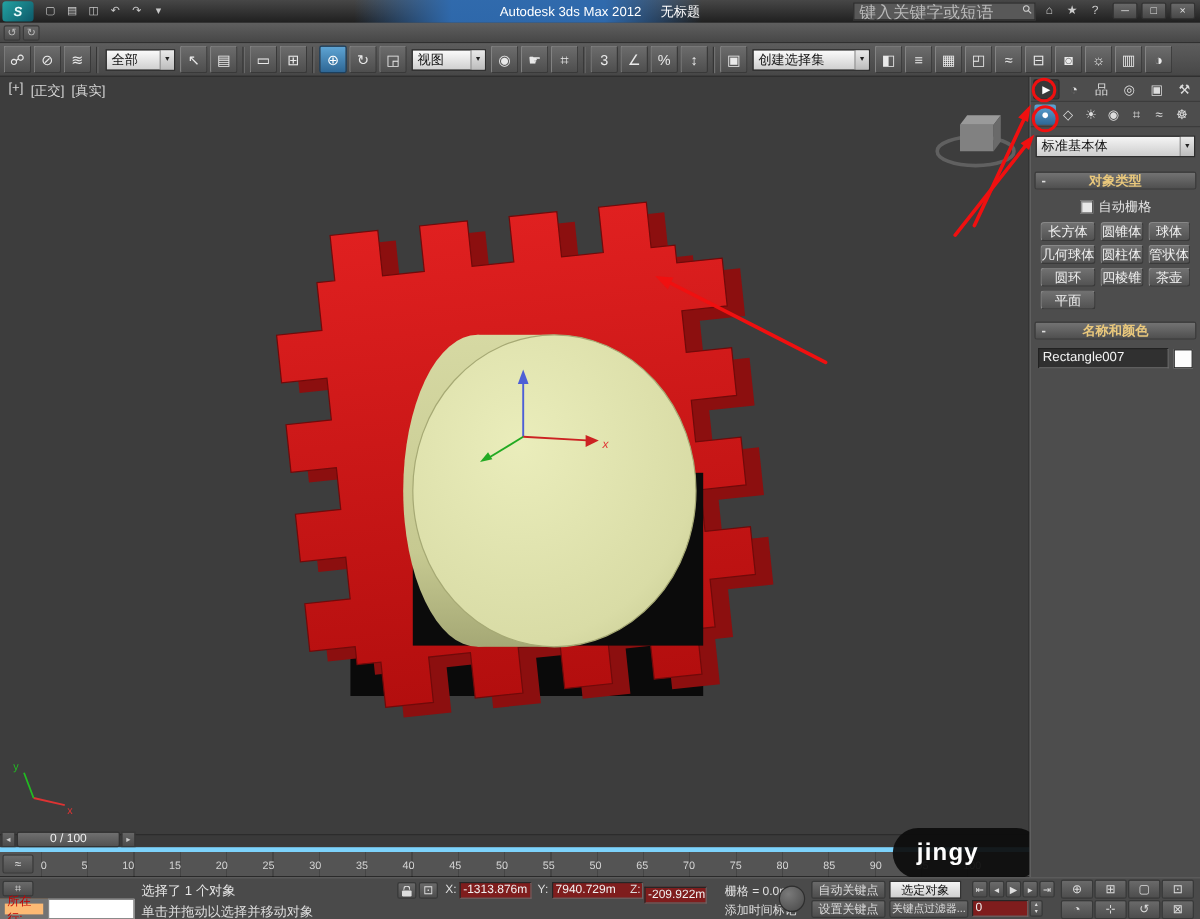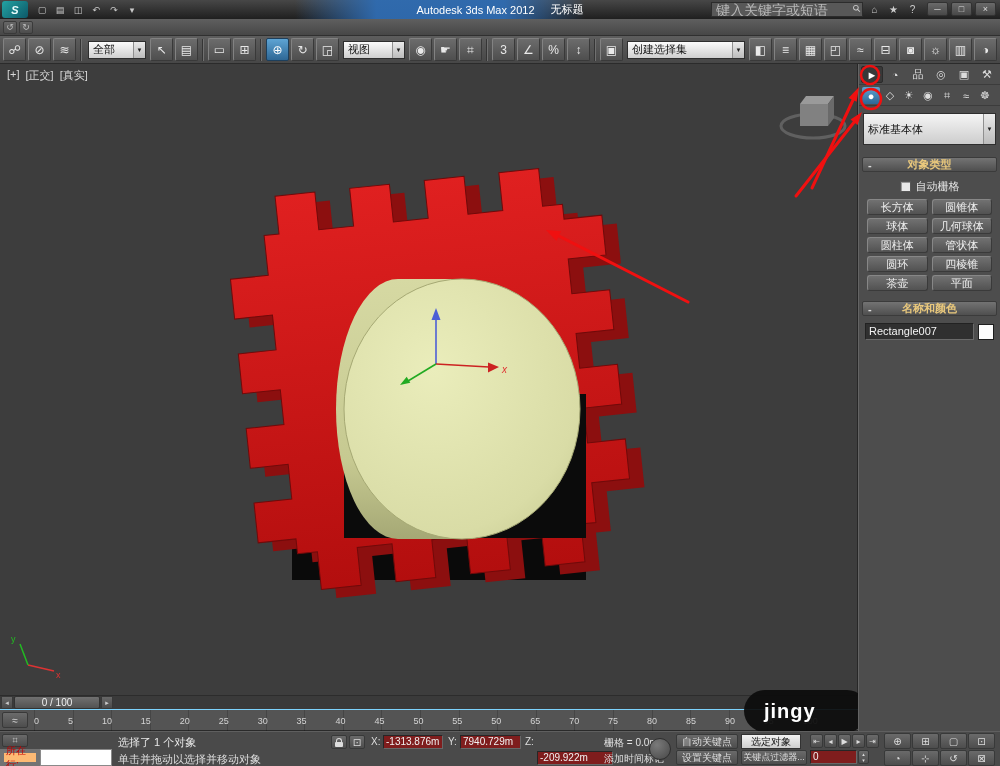--- a/index.html
+++ b/index.html
@@ -47,55 +47,55 @@
   .tb-btn{width:23px;height:23px;margin:0 1px;flex:none;
     background:linear-gradient(#6c6c6c,#4e4e4e);border:1px solid #393939;border-top-color:#828282;border-left-color:#828282;
     border-radius:2px;color:#e9e9e9;font-size:12px;display:flex;align-items:center;justify-content:center}
   .tb-btn.active{background:linear-gradient(#5ea4d4,#2e6795);border-color:#1d3f5c;color:#fff}
   .tb-sep{width:2px;height:22px;border-left:1px solid #353535;border-right:1px solid #707070;margin:0 3px}
   .dd{height:18px;background:linear-gradient(#fbfbfb,#cfcfcf);border:1px solid #2e2e2e;color:#141414;
     font-size:11px;display:flex;align-items:center;margin:0 3px}
   .dd-text{padding:0 4px;flex:1;white-space:nowrap;overflow:hidden}
   .dd-arrow{width:12px;align-self:stretch;background:linear-gradient(#eaeaea,#bcbcbc);border-left:1px solid #8f8f8f;
     font-size:6px;color:#222;display:flex;align-items:center;justify-content:center;flex:none}
-  .dd-filter{width:58px}.dd-coord{width:62px}.dd-named{width:118px}
+  .dd-filter{width:58px}.dd-coord{width:62px}.dd-named{width:98px}
 
   
   .viewport{position:absolute;left:0;top:64px;width:858px;height:631px;background:#3d3d3d;
     border-right:1px solid #272727;overflow:hidden;z-index:1}
   .scene-svg{position:absolute;left:0;top:0}
   .vp-label{position:absolute;left:7px;top:4px;display:flex;gap:6px;z-index:5;font-size:11px;color:#d8d8d8}
 
   
   .command-panel{position:absolute;right:0;top:64px;width:142px;height:667px;background:#4d4d4d;
     border-left:1px solid #646464;z-index:8}
   .cp-tabs{display:flex;height:21px;padding:2px 2px 1px;gap:1px;border-bottom:1px solid #3c3c3c}
   .cp-tab{width:22px;height:17px;display:flex;align-items:center;justify-content:center;font-size:11px;color:#ddd;border-radius:2px}
   .cp-tab.active{background:#383838;border:1px solid #2b2b2b;color:#fff}
   .cp-subrow{display:flex;height:21px;padding:2px 3px 1px;gap:1px;border-bottom:1px solid #3c3c3c}
   .cp-cat{width:18px;height:17px;display:flex;align-items:center;justify-content:center;font-size:11px;color:#ddd;border-radius:2px}
   .cp-cat.active{background:linear-gradient(#5ea4d4,#2e6795);color:#fff}
-  .cp-dropdown{height:32px;margin:7px 4px 12px;display:flex;align-items:center;
+  .cp-dropdown{height:18px;margin:7px 4px 12px;display:flex;align-items:flex-start;
     background:linear-gradient(#f5f5f5,#cdcdcd);border:1px solid #2e2e2e;color:#111;font-size:11px}
   .rollout-h{height:15px;margin:7px 3px 0;background:linear-gradient(#737373,#4f4f4f);border:1px solid #3b3b3b;
     border-radius:2px;color:#e9c87c;font-size:11px;font-weight:bold;display:flex;align-items:center;justify-content:center;position:relative}
   .rollout-minus{position:absolute;left:5px;color:#ddd;font-weight:bold}
   .autogrid{height:16px;margin:6px 0 2px;display:flex;align-items:center;justify-content:center;gap:5px;font-size:11px;color:#e3e3e3}
   .checkbox{width:11px;height:11px;background:#e9e9e9;border:1px solid #565656;box-shadow:inset 1px 1px 0 #9a9a9a}
-  .obj-grid{display:grid;grid-template-columns:1fr 1fr;gap:3px 4px;padding:3px 8px}
+  .obj-grid{display:grid;grid-template-columns:1fr 1fr 1fr;gap:3px 4px;padding:3px 8px}
   .obj-btn{height:16px;background:linear-gradient(#717171,#525252);border:1px solid #3a3a3a;border-top-color:#878787;border-left-color:#878787;
     border-radius:3px;color:#f0f0f0;font-size:11px;display:flex;align-items:center;justify-content:center;white-space:nowrap}
   .name-row{display:flex;align-items:center;gap:4px;padding:7px 6px 16px}
   .name-field{flex:1;height:17px;background:#303030;border:1px solid #222;border-bottom-color:#6a6a6a;border-right-color:#6a6a6a;
     color:#f3f3f3;font-size:11px;line-height:15px;padding:0 3px}
   .color-swatch{width:16px;height:16px;background:#fdfdfd;border:1px solid #1e1e1e;flex:none}
 
   
   .time-slider{position:absolute;left:0;top:695px;width:858px;height:15px;background:#3a3a3a;
-    border-top:1px solid #2c2c2c;border-bottom:1px solid #7dd3fc;display:flex;align-items:flex-start;z-index:2}
+    border-top:1px solid #2c2c2c;border-bottom:4px solid #7dd3fc;display:flex;align-items:flex-end;z-index:2}
   .ts-btn{width:12px;height:13px;margin:0 1px;font-size:7px;color:#ccc;flex:none;
     background:linear-gradient(#676767,#4b4b4b);border:1px solid #383838;display:flex;align-items:center;justify-content:center}
   .ts-handle{width:86px;height:13px;background:linear-gradient(#707070,#525252);border:1px solid #323232;border-radius:2px;
     color:#f0f0f0;font-size:10px;display:flex;align-items:center;justify-content:center;flex:none}
   .track-bar{position:absolute;left:0;top:710px;width:858px;height:21px;background:#545454;border-bottom:1px solid #2a2a2a;z-index:2}
   .mini-curve-btn{position:absolute;left:2px;top:2px;width:26px;height:16px;background:linear-gradient(#6b6b6b,#4d4d4d);
     border:1px solid #393939;border-radius:2px;color:#ddd;font-size:10px;display:flex;align-items:center;justify-content:center}
   .ruler{position:absolute;left:34px;right:40px;top:0;height:21px;display:flex;justify-content:space-between;align-items:center;
     background:repeating-linear-gradient(90deg,rgba(0,0,0,.18) 0 1px,transparent 1px 38.6px)}
   .tick{font-size:9px;color:#d4d4d4}
@@ -113,22 +113,22 @@
   .status-line{left:118px;top:3px;color:#e8e8e8}
   .prompt-line{left:118px;top:20px;color:#dedede}
   .coord-label{font-size:10px;color:#ddd}
   .st-field{background:#7f1d1d;border:1px solid #262626;border-bottom-color:#686868;border-right-color:#686868;
     color:#f1f1f1;font-size:10px;height:14px;line-height:12px;padding:0 2px;white-space:nowrap;overflow:hidden}
   .lock-btn{left:331px;top:3px;width:16px;height:14px;flex-direction:column;gap:0}
   .lock-shackle{width:6px;height:4px;border:1.5px solid #ddd;border-bottom:none;border-radius:3px 3px 0 0}
   .lock-body{width:8px;height:5px;background:#ddd;border-radius:1px}
   .abs-btn{left:349px;top:3px;width:16px;height:14px;font-size:10px}
   .x-label{left:371px;top:4px}.x-field{left:383px;top:3px;width:60px}
-  .y-label{left:448px;top:4px}.y-field{left:460px;top:3px;width:61px}
-  .z-label{left:525px;top:4px}.z-field{left:537px;top:19px;width:76px}
+  .y-label{left:448px;top:4px}.y-field{left:460px;top:3px;width:76px}
+  .z-label{left:525px;top:4px}.z-field{left:537px;top:7px;width:52px}
   .grid-label{left:604px;top:4px;font-size:10px;color:#e2e2e2}
   .time-tag{left:604px;top:20px;font-size:10px;color:#dedede}
   .setkeys-btn{left:649px;top:6px;width:22px;height:22px;border-radius:50%;
     background:radial-gradient(circle at 35% 30%,#7a7a7a,#474747);border:1px solid #2e2e2e}
   .autokey-btn{left:676px;top:2px;width:62px;height:15px;font-size:10px}
   .setkey-btn{left:676px;top:18px;width:62px;height:15px;font-size:10px}
   .selfilter-btn{left:741px;top:2px;width:60px;height:15px;background:linear-gradient(#f3f3f3,#cecece);
     border:1px solid #323232;color:#111;font-size:10px;display:flex;align-items:center;justify-content:center}
   .keyfilter-btn{left:741px;top:18px;width:66px;height:15px;font-size:9px}
   .playback{left:810px;top:2px;display:flex;gap:1px}

